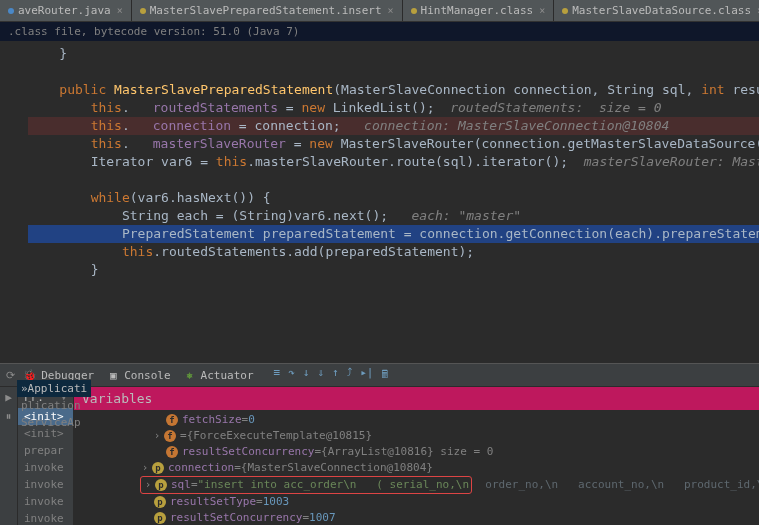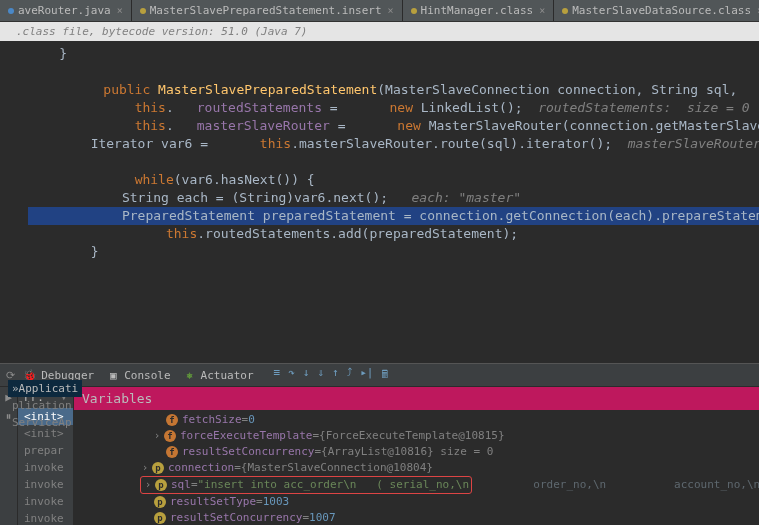--- a/index.html
+++ b/index.html
@@ -27,38 +27,37 @@
     border-right: 1px solid #2b2b2b;
     font-size: 11px;
     color: #bbbbbb;
     white-space: nowrap;
   }
   .tab .dot { width: 6px; height: 6px; border-radius: 50%; margin-right: 4px; }
   .dot-blue { background: #4a88c7; }
   .dot-yellow { background: #b8a03e; }
   .tab .x { margin-left: 6px; color: #8c8c8c; font-size: 10px; }
   .file-info {
-    background: #e5e5e5;
+    background: #0f172a;
     color: #808080;
     font-size: 11px;
-    padding: 3px 16px;
-    font-style: italic;
+    padding: 3px 8px;
   }
   .code-area {
     background: #2b2b2b;
     padding: 4px 0 4px 28px;
     line-height: 18px;
     font-size: 13px;
     height: 322px;
     overflow: hidden;
   }
   .code-line { white-space: pre; height: 18px; }
   .hl-red { background: rgba(128, 50, 50, 0.35); }
   .hl-blue { background: #214283; }
-  .kw { color: #cc7832; margin-left: 44px; }
+  .kw { color: #cc7832; }
   .method { color: #ffc66d; }
   .comment { color: #808080; font-style: italic; }
   .var { color: #9876aa; margin-left: 23px; }
   .panel-top {
     display: flex;
     align-items: center;
     background: #3c3f41;
     border-top: 1px solid #555;
     border-bottom: 1px solid #2b2b2b;
     height: 24px;
@@ -115,21 +114,21 @@
   .arrow { color: #808080; display:inline-block; width:10px; text-align:center; }
   .badge { display:inline-flex; width:12px; height:12px; border-radius:50%; align-items:center; justify-content:center; font-size:9px; font-weight:bold; margin-left:2px; margin-right:4px; background:#b8a03e; color:#2b2b2b; }
   .badge-p { background:#b8a03e; }
   .badge-f { background:#c57633; }
   .val-name { color: #9876aa; }
   .val-eq { color: #808080; }
   .val-text { color: #808080; }
   .val-str { color: #6a8759; }
   .val-num { color: #6897bb; }
   .red-box { border: 1.5px solid #d44; border-radius: 3px; padding: 0 2px; display:inline-flex; align-items:center; }
-  .gray-seg { color: #5e686f; margin-left: 48px; }
+  .gray-seg { color: #5e686f; }
 </style>
 </head>
 <body>
 
 <div class="tabs">
   <div class="tab">
       <span class="dot dot-blue"></span>
       <span>aveRouter.java</span>
       <span class="x">×</span>
     </div>
@@ -151,20 +150,21 @@
 
 </div>
 
 <div class="file-info">.class file, bytecode version: 51.0 (Java 7)</div>
 
 <div class="code-area">
   <div class="code-line">    <span>}</span></div>
   <div class="code-line"></div>
   <div class="code-line">    <span class="kw">public</span> <span class="method">MasterSlavePreparedStatement</span><span>(MasterSlaveConnection connection, String sql, </span><span class="kw">int</span><span> resultSetType,</span></div>
   <div class="code-line">        <span class="kw">this</span><span>.</span><span class="var">routedStatements</span><span> = </span><span class="kw">new</span><span> </span><span>LinkedList();</span><span class="comment">  routedStatements:  size = 0</span></div>
+  <div class="code-line hl-red">        <span class="kw">this</span><span>.</span><span class="var">connection</span><span> = connection;</span><span class="comment">   connection: MasterSlaveConnection@10804</span></div>
   <div class="code-line">        <span class="kw">this</span><span>.</span><span class="var">masterSlaveRouter</span><span> = </span><span class="kw">new</span><span> </span><span>MasterSlaveRouter(connection.getMasterSlaveDataSource().getMasterSla</span></div>
   <div class="code-line">        <span>Iterator var6 = </span><span class="kw">this</span><span>.masterSlaveRouter.route(sql).iterator();</span><span class="comment">  masterSlaveRouter: MasterSlaveRout</span></div>
   <div class="code-line"></div>
   <div class="code-line">        <span class="kw">while</span><span>(var6.hasNext()) {</span></div>
   <div class="code-line">            <span>String each = (String)var6.next();</span><span class="comment">   each: "master"</span></div>
   <div class="code-line hl-blue">            <span>PreparedStatement preparedStatement = connection.getConnection(each).prepareStatement(sql, re</span></div>
   <div class="code-line">            <span class="kw">this</span><span>.routedStatements.add(preparedStatement);</span></div>
   <div class="code-line">        <span>}</span></div>
 </div>
 
@@ -208,39 +208,38 @@
       <div class="frame-hl">&lt;init&gt;</div>
       <div>&lt;init&gt;</div>
       <div>prepar</div>
       <div>invoke</div>
       <div>invoke</div>
       <div>invoke</div>
       <div>invoke</div>
     </div>
   </div>
 
-  <div style="position:absolute; left:8px; top:380px; font-size:11px; color:#bbbbbb;">
+  <div style="position:absolute; left:17px; top:380px; font-size:11px; color:#bbbbbb;">
     <div class="frame-sel" style="padding:2px 4px;">»Applicati</div>
     <div style="padding:2px 4px; color:#808080;">plication</div>
     <div style="padding:2px 4px; color:#808080;">ServiceAp</div>
   </div>
 
   <div class="vars-col">
     <div class="vars-head">Variables</div>
     <div class="vars-tree">
       <div class="node" style="padding-left:90px;">
           <span class="badge badge-f">f</span>
           <span class="val-name">fetchSize</span>
           <span class="val-eq"> = </span>
           <span class="val-num">0</span>
         </div>
       <div class="node" style="padding-left:78px;">
           <span class="arrow">›</span>
           <span class="badge badge-f">f</span>
-          <span class="val-name">forceExecuteTemplate</span>
           <span class="val-eq"> = </span>
           <span class="val-text">{ForceExecuteTemplate@10815}</span>
         </div>
       <div class="node" style="padding-left:90px;">
           <span class="badge badge-f">f</span>
           <span class="val-name">resultSetConcurrency</span>
           <span class="val-eq"> = </span>
           <span class="val-text">{ArrayList@10816}  size = 0</span>
         </div>
       <div class="node" style="padding-left:66px;">

